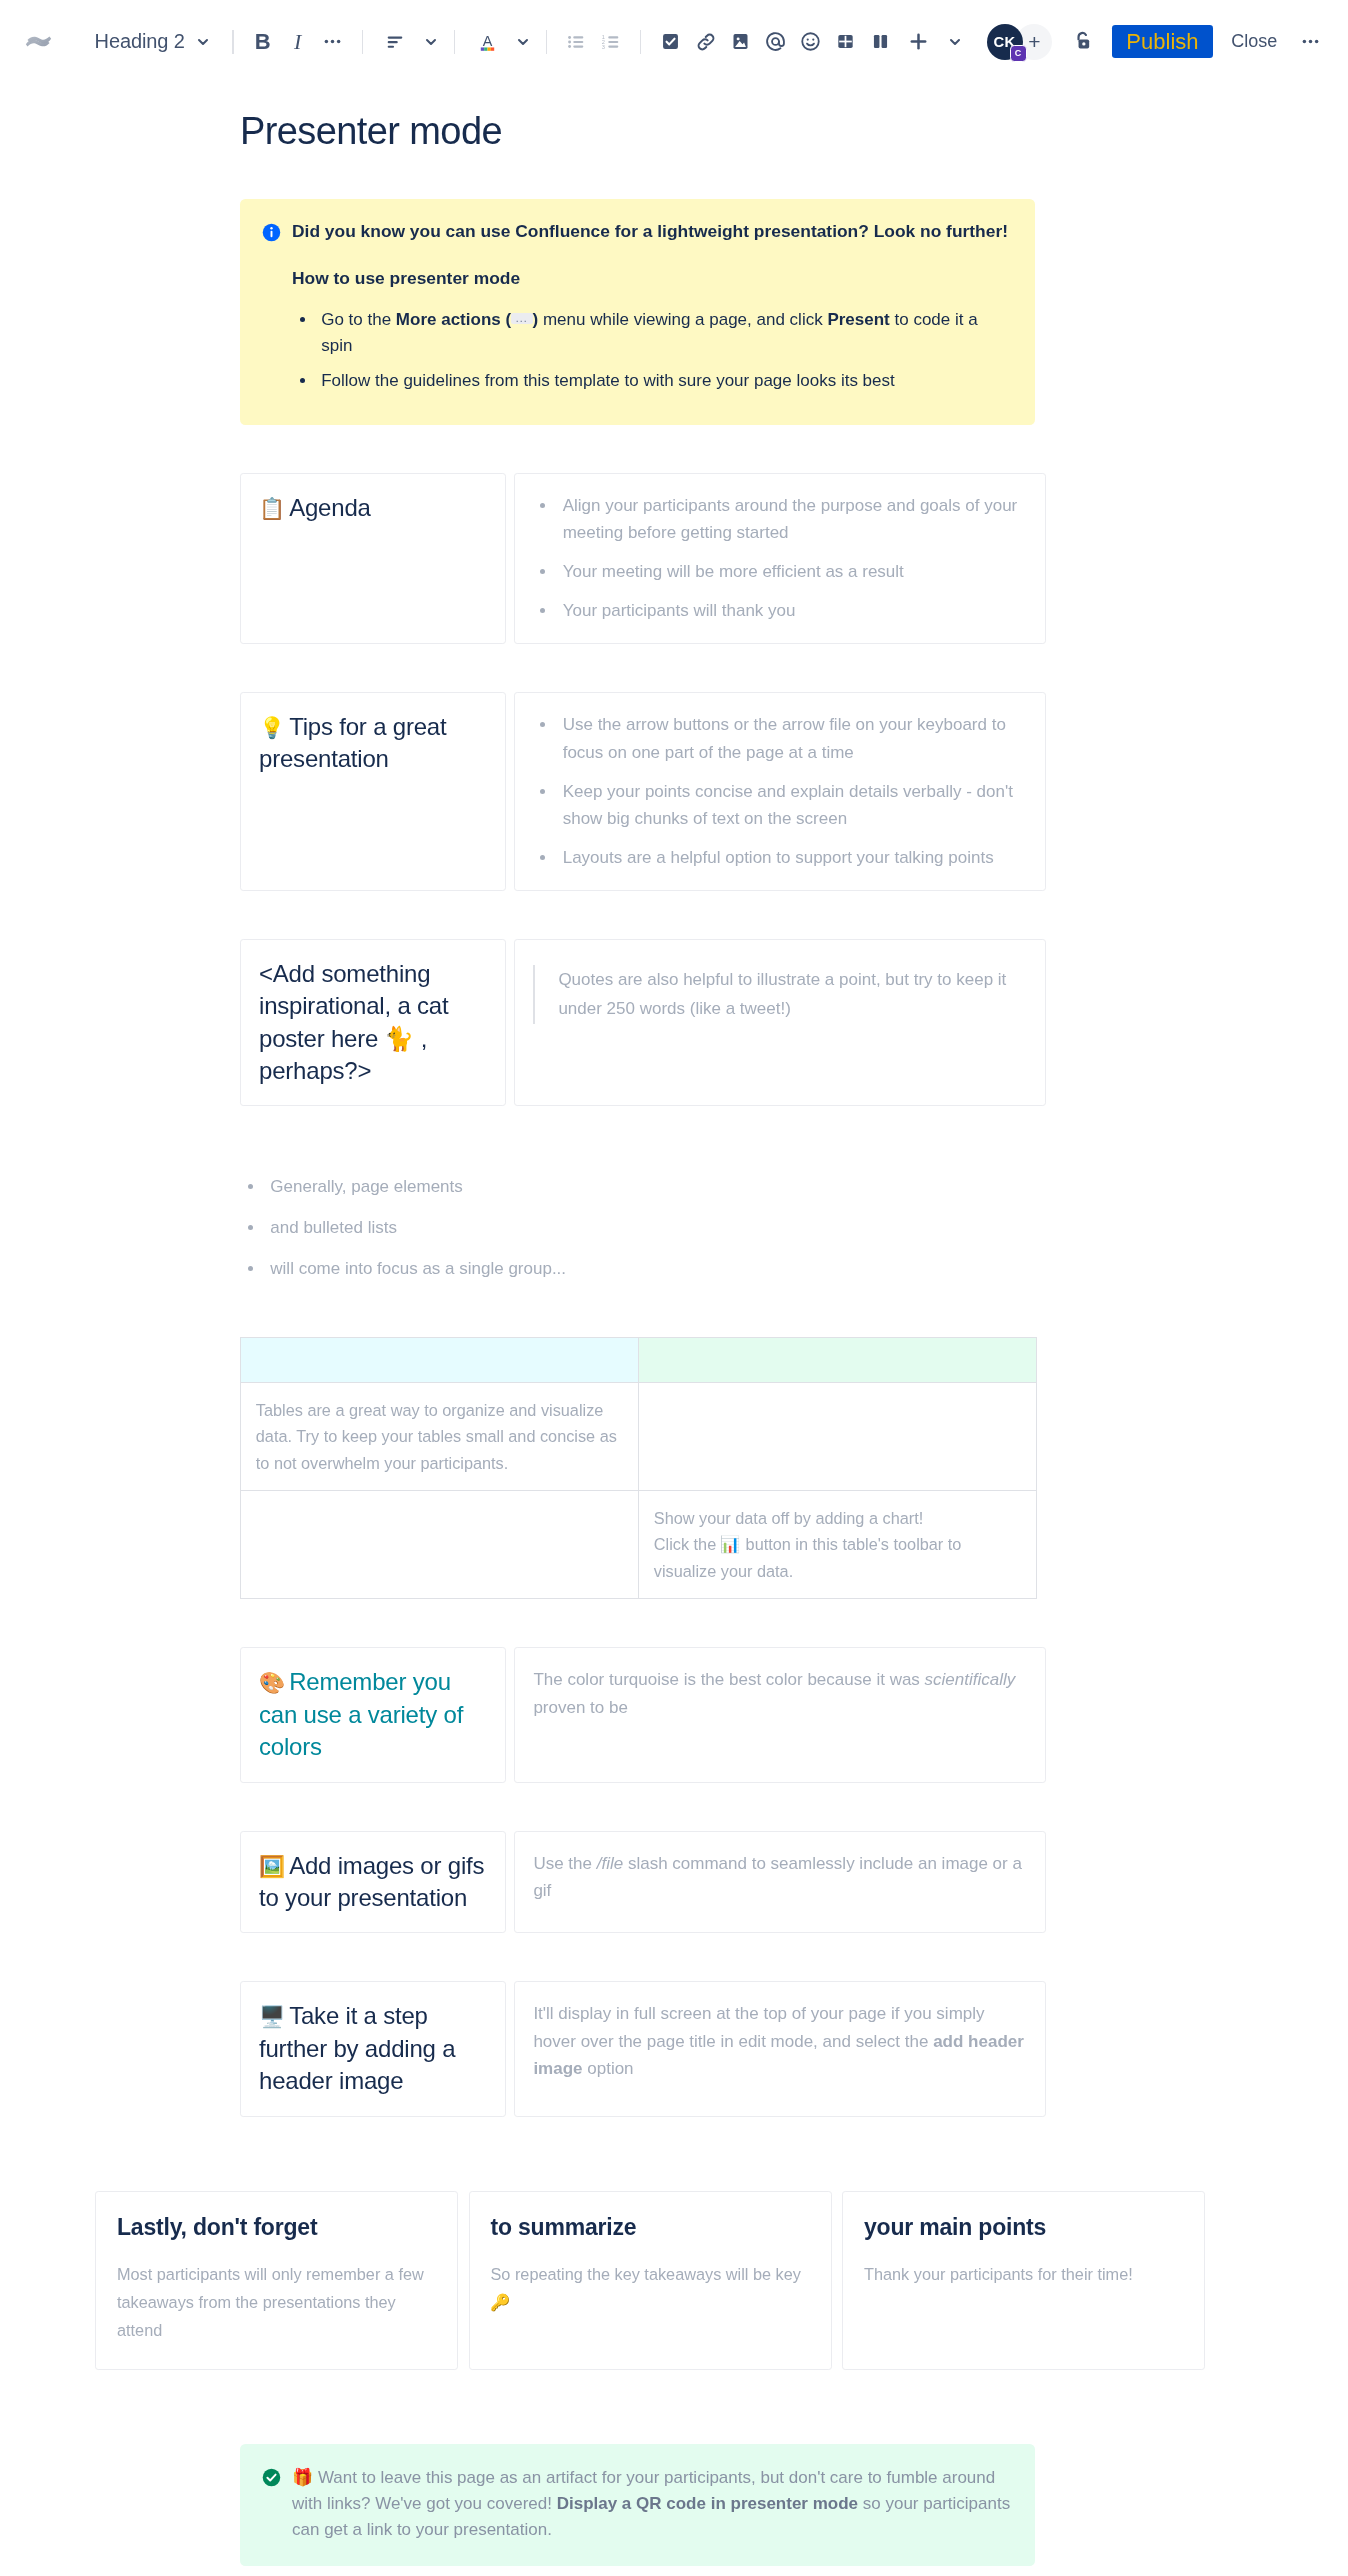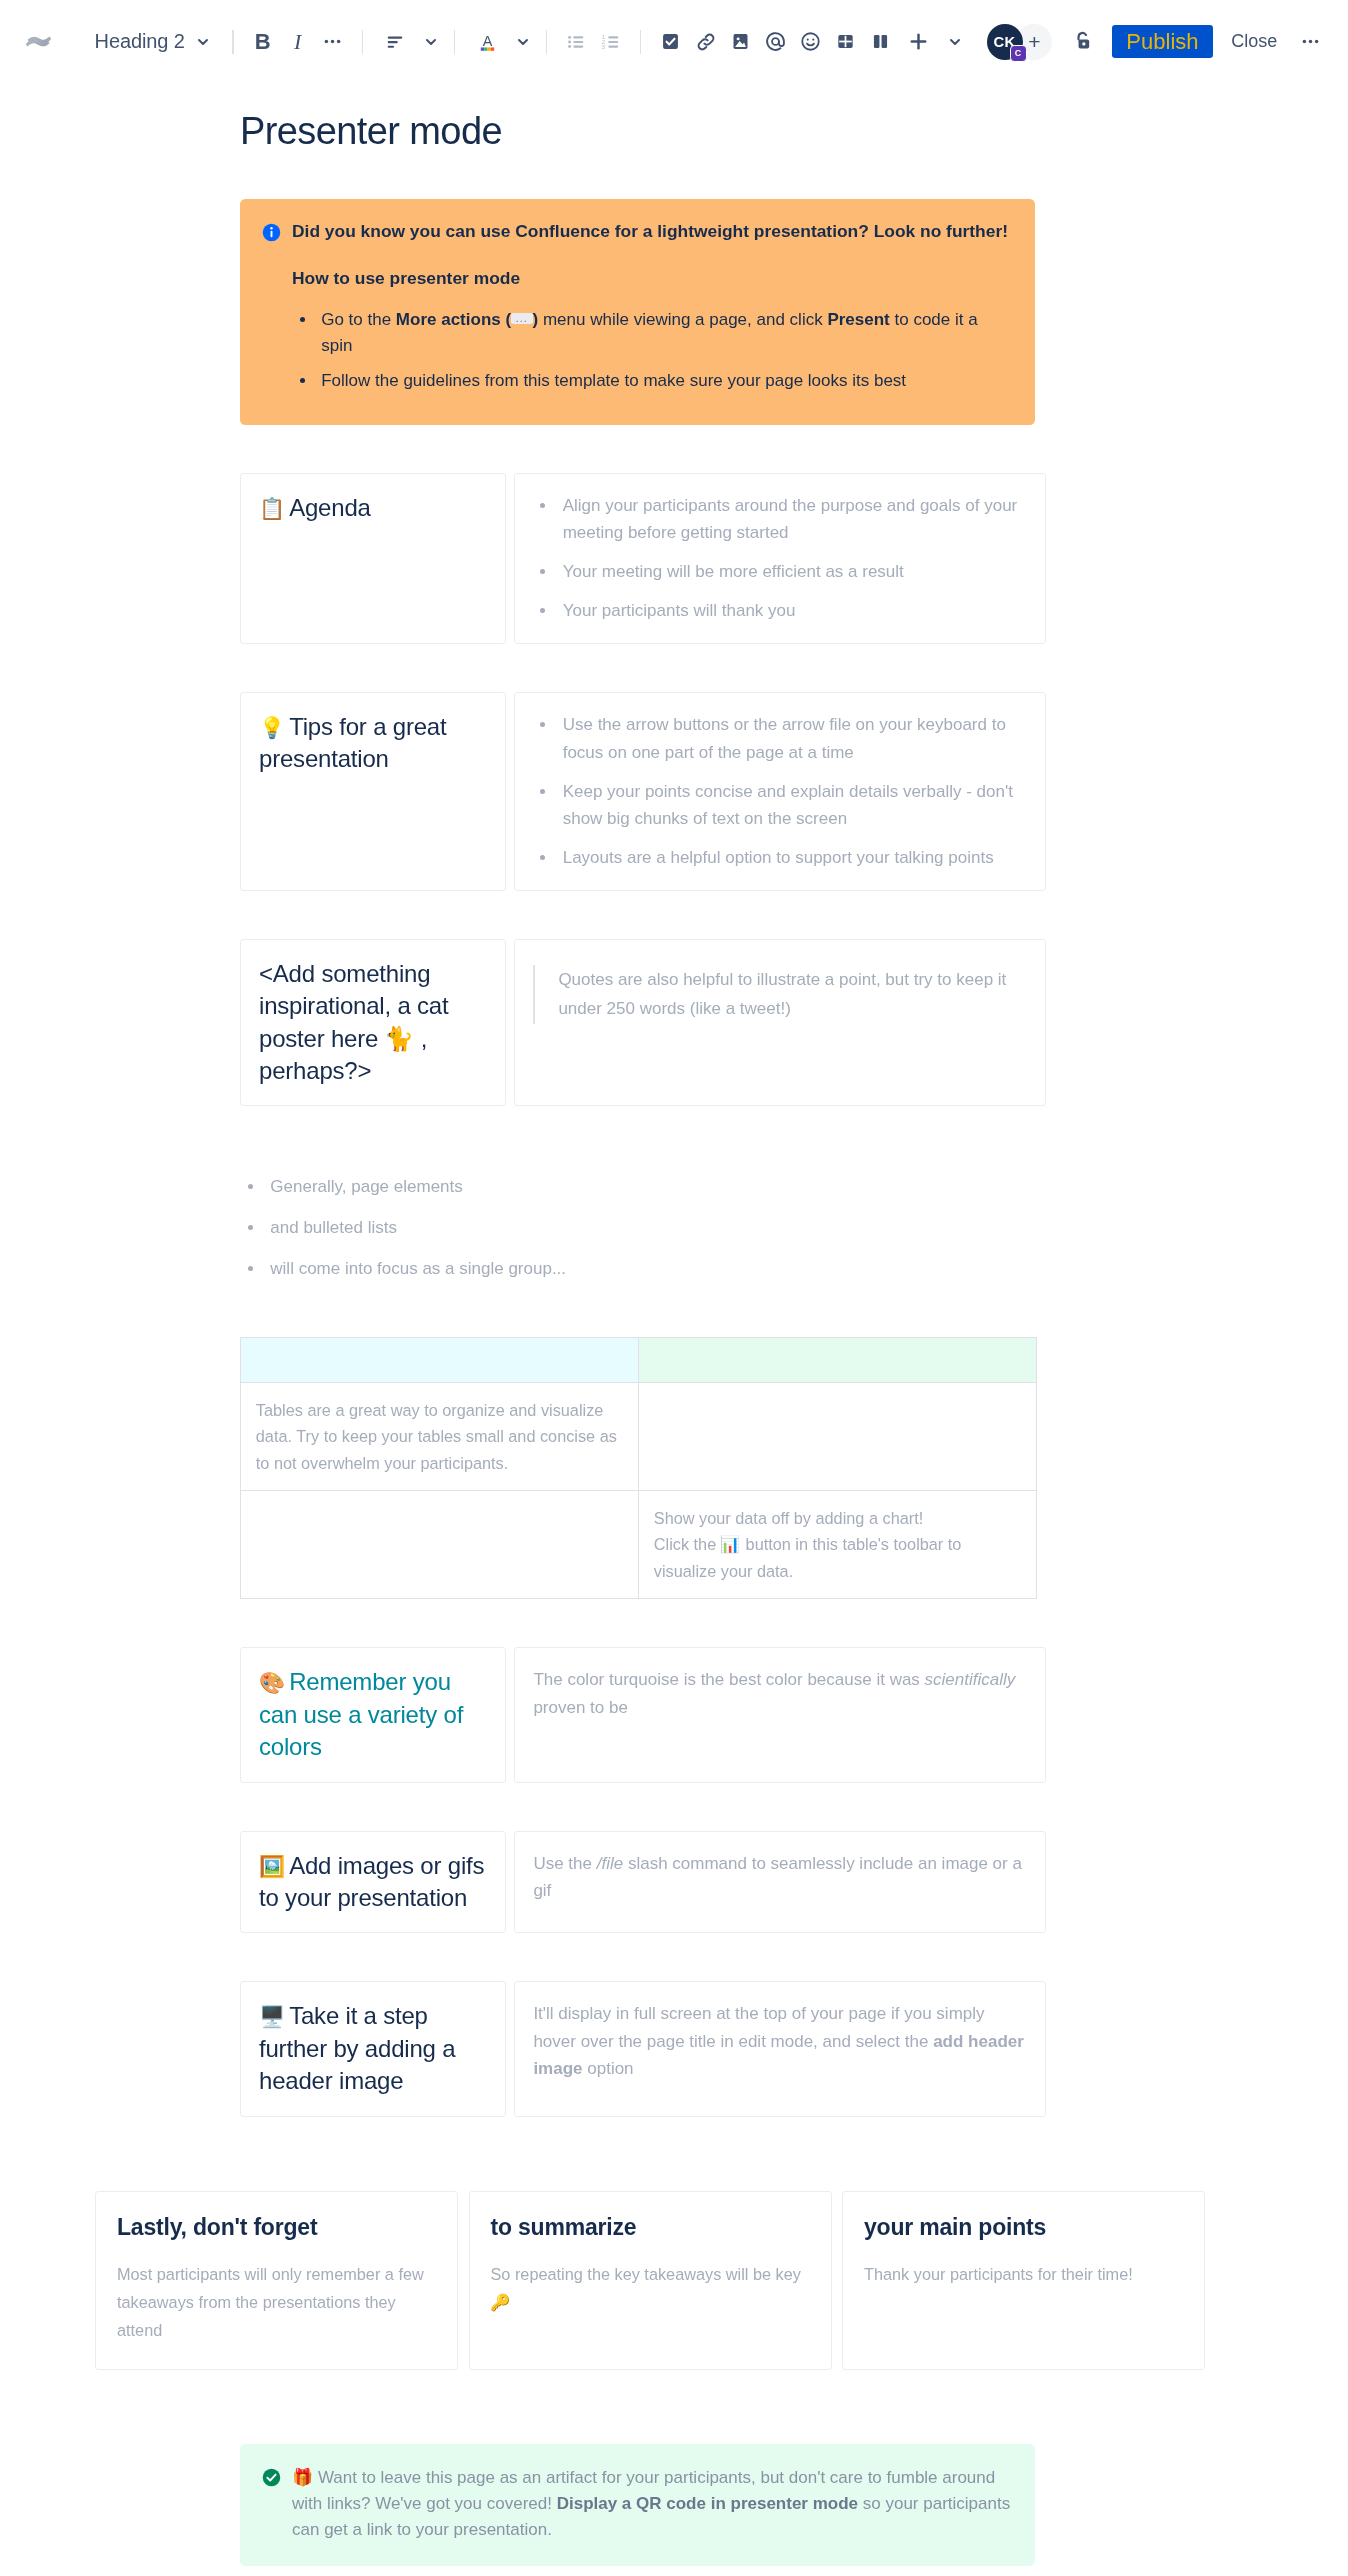--- a/index.html
+++ b/index.html
@@ -109,21 +109,21 @@
     font-size: 38px; font-weight: 500; color: #172B4D;
     letter-spacing: -0.6px; margin-top: 27px; margin-bottom: 0;
     line-height: 1.15;
   }
 
   
   .panel {
     display: flex; border-radius: 5.3px;
     padding: 20px 24px 22px 21px; margin-top: 45px;
   }
-  .panel.info { background: #fdba74; width: 795px; }
+  .panel.info { background: #fef9c3; width: 795px; }
   .panel.success { background: #E3FCEF; width: 795px; margin-top: 74px; }
   .panel-icon { flex: 0 0 auto; width: 31px; padding-top: 3.2px; }
   .panel-icon svg { display:block; width: 21px; height: 21px; }
   .panel-body { flex: 1 1 auto; color: #172B4D; }
   .panel-body .ptitle {
     font-size: 17.4px; font-weight: 700; color: #172B4D; line-height: 1.45;
   }
   .panel-body .psub {
     font-size: 17.4px; font-weight: 700; color: #172B4D;
     margin-top: 22px; line-height: 1.45;
@@ -408,21 +408,21 @@
           <circle cx="12" cy="12" r="10" fill="#0065FF"></circle>
           <rect x="10.9" y="10" width="2.2" height="7.4" rx="1.1" fill="#fff"></rect>
           <circle cx="12" cy="7.2" r="1.35" fill="#fff"></circle>
         </svg>
       </div>
       <div class="panel-body">
         <div class="ptitle">Did you know you can use Confluence for a lightweight presentation? Look no further!</div>
         <div class="psub">How to use presenter mode</div>
         <ul>
           <li><span>Go to the </span><b>More actions (</b><span class="kbd-dots">...</span><b>)</b><span> menu while viewing a page, and click </span><b>Present</b><span> to code it a spin</span></li>
-          <li>Follow the guidelines from this template to make sure your page looks its best</li>
+          <li>Follow the guidelines from this template to with sure your page looks its best</li>
         </ul>
       </div>
     </div>
 
     <div class="layout-row">
       <div class="lcard col-narrow">
         <div class="lhead"><span class="emj">📋</span><span>Agenda</span></div>
       </div>
       <div class="lcard col-wide">
         <ul class="ph">

